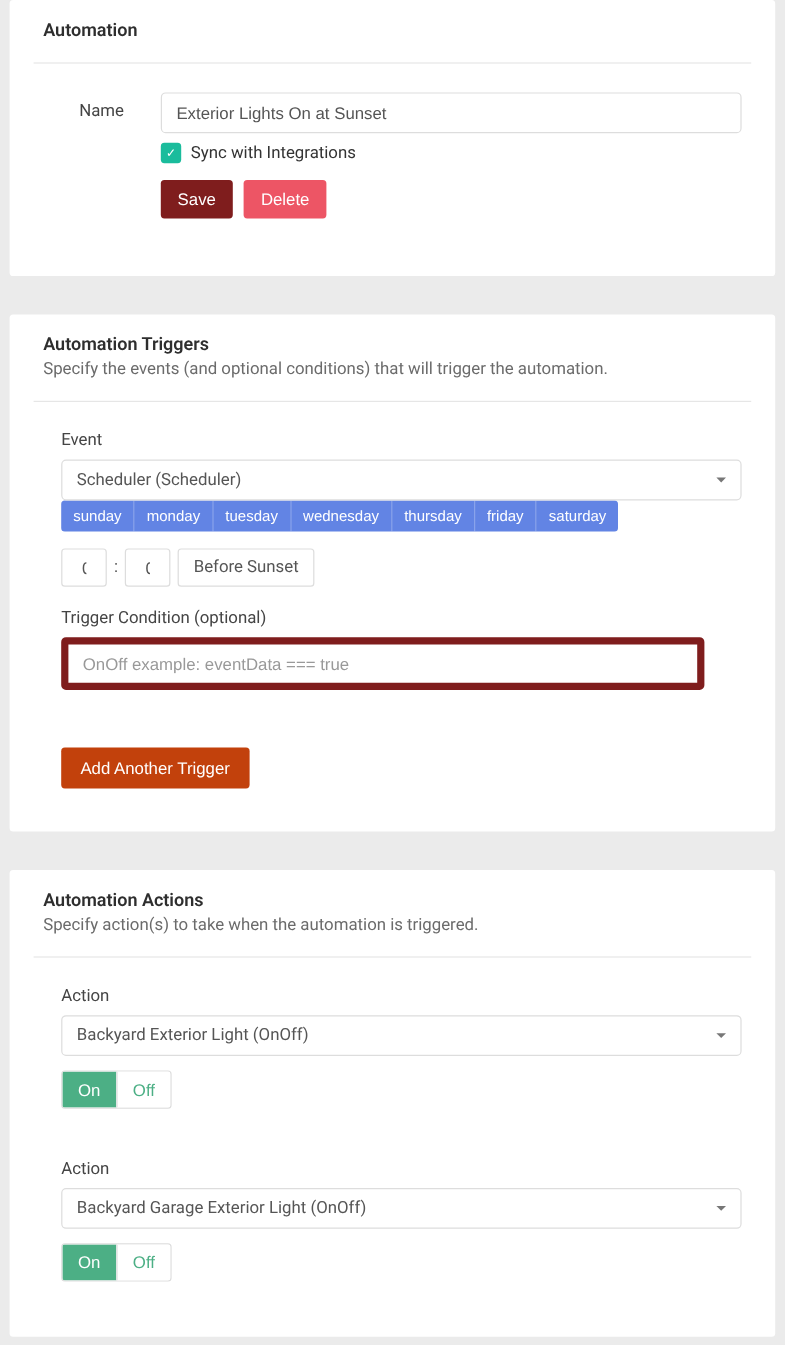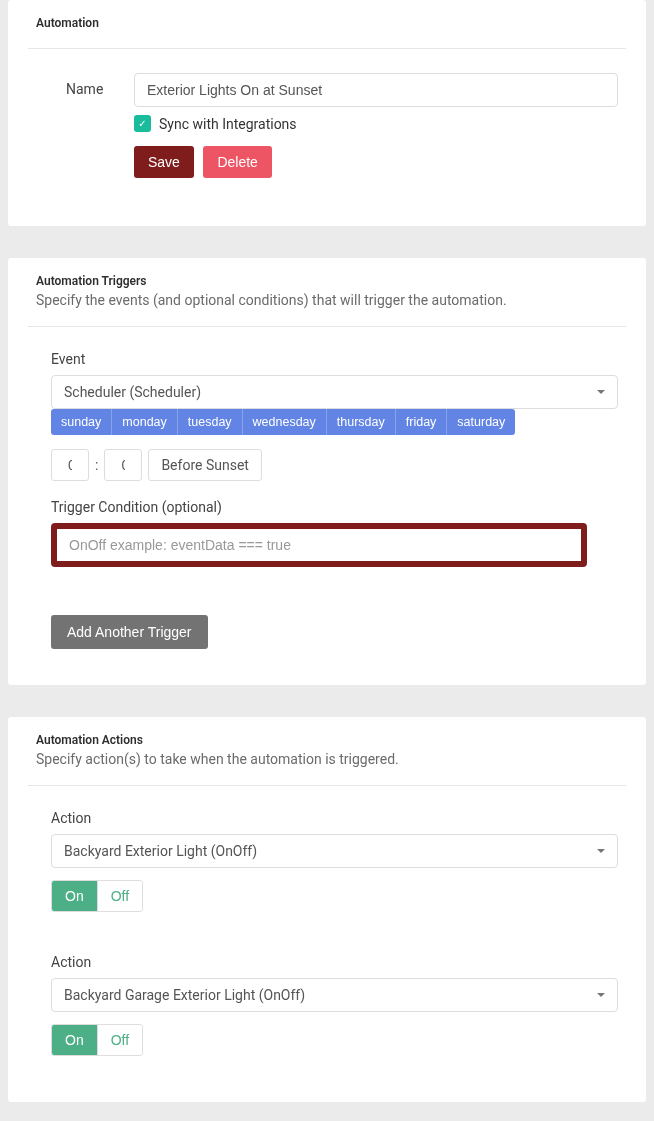--- a/index.html
+++ b/index.html
@@ -11,21 +11,21 @@
       width: 654px;
     }
     .card {
       background: #fff;
       margin: 0 8px 32px 8px;
       border-radius: 3px;
       padding: 16px 28px 36px 28px;
     }
     .card:first-child { margin-top: 0; }
     .card-title {
-      font-size: 12px;
+      font-size: 15px;
       font-weight: 600;
       color: #2e2e2e;
       margin-bottom: 4px;
     }
     .card-subtitle {
       font-size: 14px;
       color: #6b6b6b;
       margin-bottom: 8px;
     }
     hr.divider {
@@ -79,21 +79,21 @@
       padding: 8px 14px;
       font-size: 14px;
       border: none;
       border-radius: 3px;
       color: #fff;
       cursor: pointer;
       margin-right: 6px;
     }
     .btn-save { background: #7f1d1d; }
     .btn-delete { background: #ed5565; }
-    .btn-purple { background: #737373; padding: 9px 16px; }
+    .btn-purple { background: #c2410c; padding: 9px 16px; }
     .section-body { padding-left: 15px; padding-right: 0; }
     .field-label {
       font-size: 14px;
       color: #444;
       margin-bottom: 8px;
       margin-top: 12px;
     }
     .dropdown {
       position: relative;
       width: 100%;

